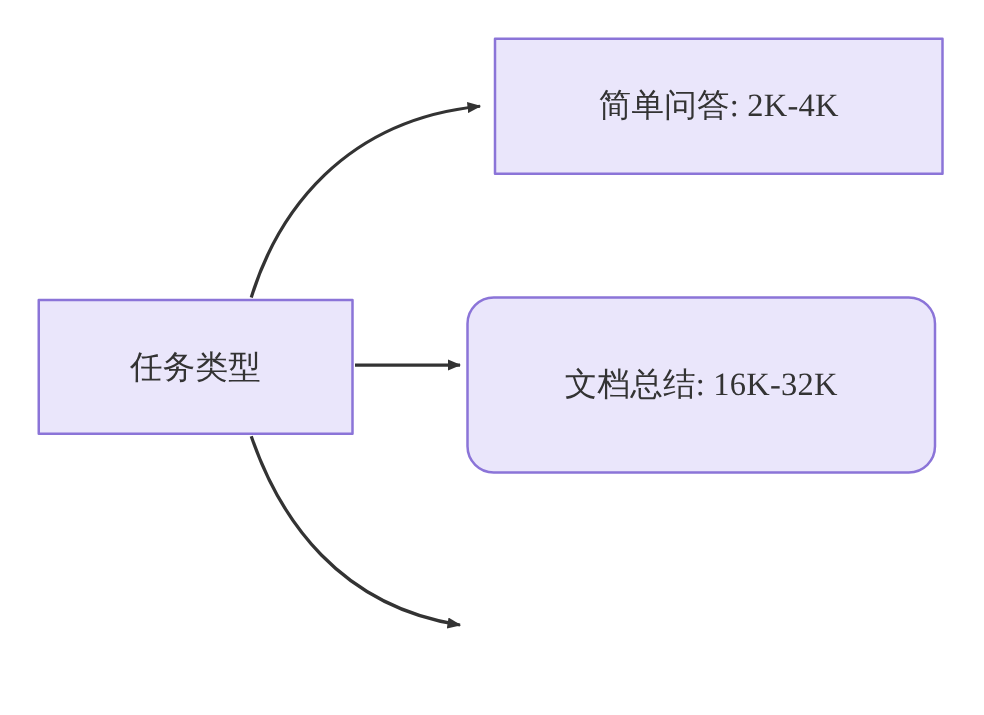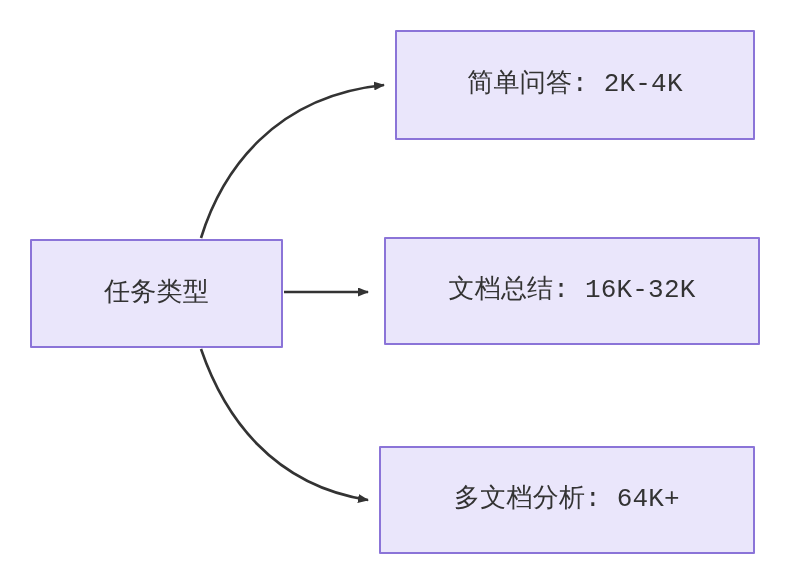--- a/index.html
+++ b/index.html
@@ -33,26 +33,26 @@
     display: flex;
     align-items: center;
     justify-content: center;
   }
   .node-label {
     color: #333333;
     font-size: 26px;
     line-height: 1.2;
     letter-spacing: 0.2px;
     white-space: nowrap;
-    font-family: Liberation Mono, monospace;
+    font-family: Liberation Serif, serif;
   }
   
   #node-source   { left: 30px;  top: 239px; width: 253px; height: 109px; text-align: right; }
   #node-target-1 { left: 395px; top: 30px;  width: 360px; height: 110px; }
-  #node-target-2 { left: 384px; top: 237px; width: 376px; height: 108px; }
+  #node-target-2 { left: 373px; top: 237px; width: 376px; height: 142px; border-radius: 22px; }
   #node-target-3 { left: 379px; top: 446px; width: 376px; height: 108px; }
 </style>
 </head>
 <body>
 
 <div id="diagram-canvas">
 
   <svg id="edge-layer" viewBox="0 0 787 572" width="787" height="572" xmlns="http://www.w3.org/2000/svg">
     <defs>
       <marker id="arrowhead" markerWidth="11" markerHeight="9" refX="10" refY="4.5" orient="auto" markerUnits="userSpaceOnUse">
@@ -72,17 +72,14 @@
   </div>
 
   <div class="node" id="node-target-1">
     <span class="node-label">简单问答: 2K-4K</span>
   </div>
 
   <div class="node" id="node-target-2">
     <span class="node-label">文档总结: 16K-32K</span>
   </div>
 
-  <div class="node" id="node-target-3">
-    <span class="node-label">多文档分析: 64K+</span>
-  </div>
 
 </div>
 
 </body></html>

